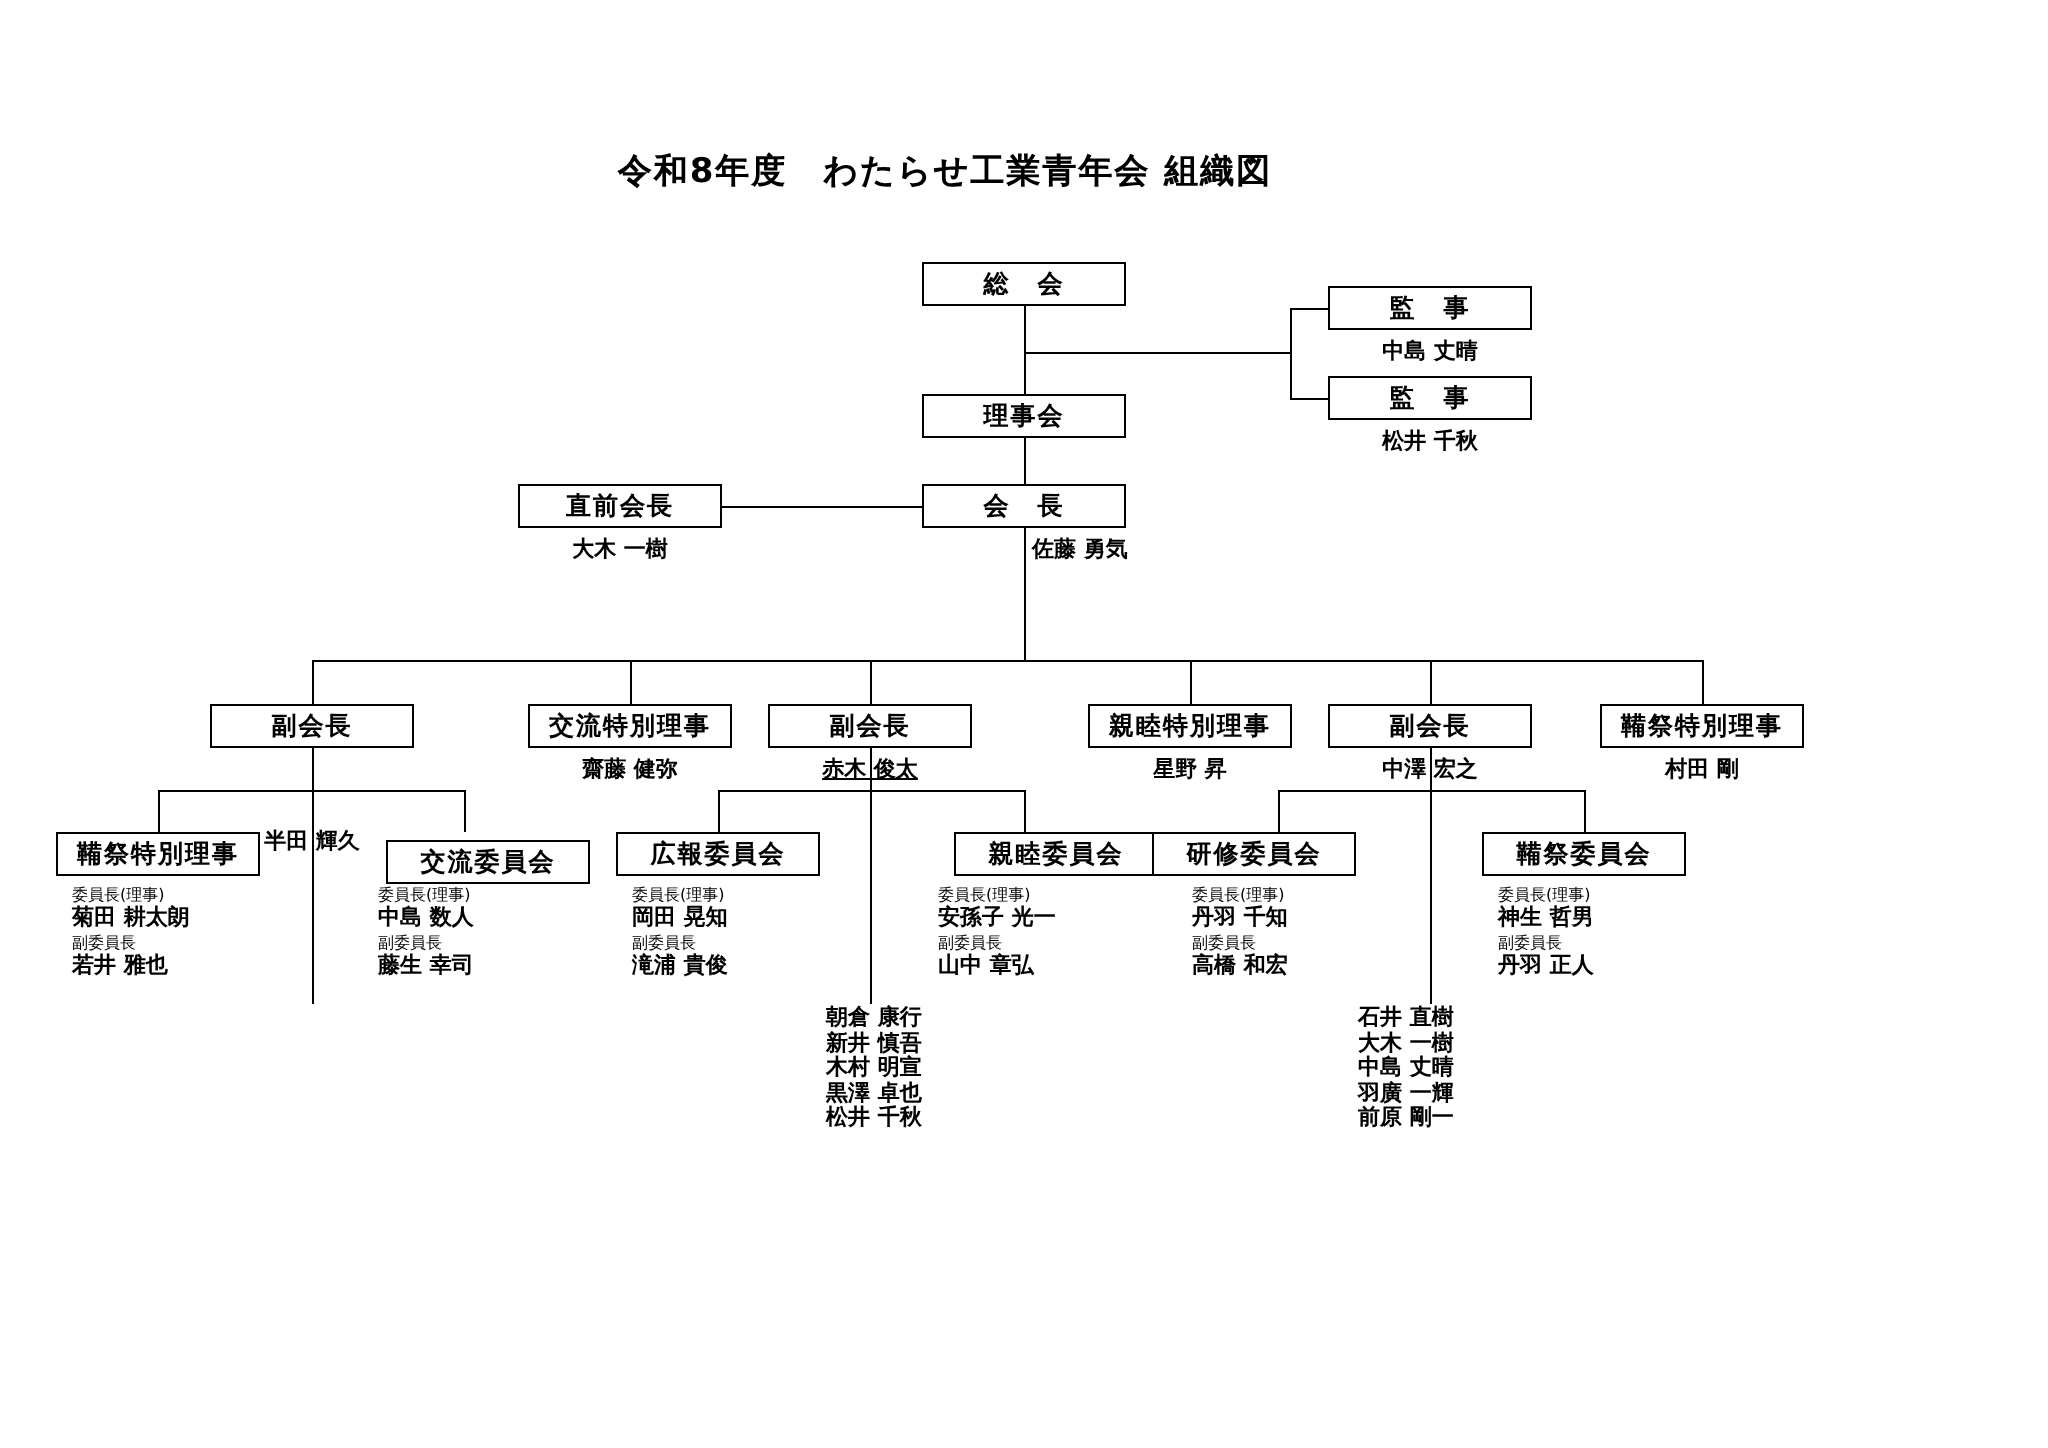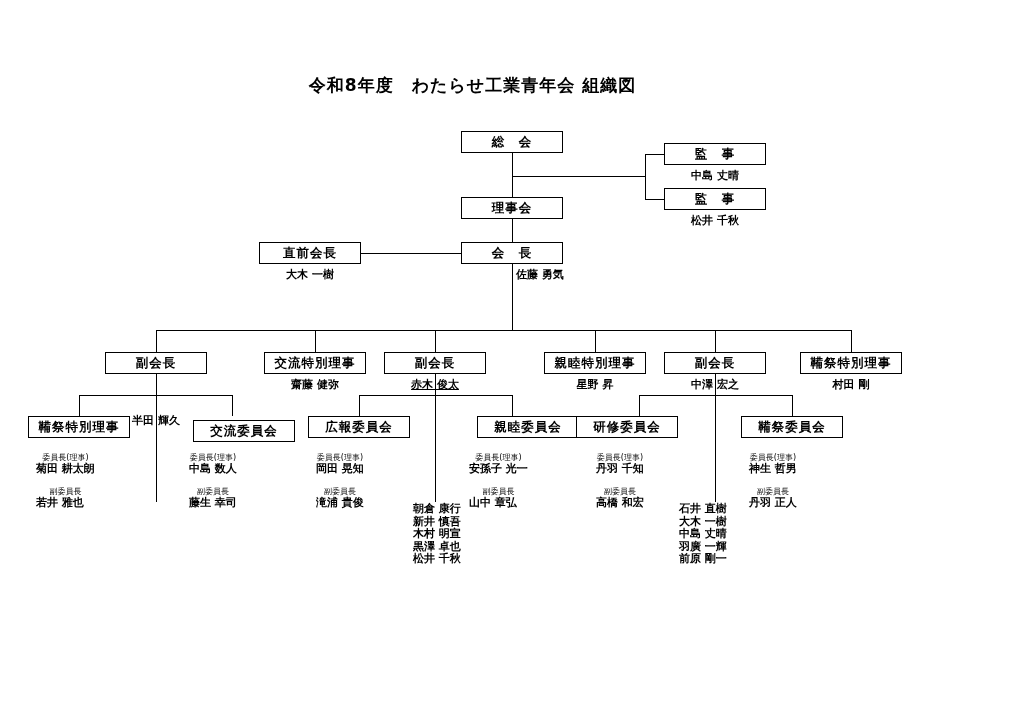--- a/index.html
+++ b/index.html
@@ -17,21 +17,21 @@
     border:1px solid #000; background:#fff;
     display:flex; align-items:center; justify-content:center;
     font-size:12.5px; font-weight:bold; letter-spacing:1px; white-space:nowrap;
   }
   .line { position:absolute; background:#000; }
   .name {
     position:absolute; font-size:11px; font-weight:bold; white-space:nowrap;
   }
   .center { width:102px; text-align:center; }
   .cdet { position:absolute; white-space:nowrap; }
-  .cdet .ct { font-size:8px; line-height:9px; margin-top:12px;text-align:center; }
+  .cdet .ct { font-size:8px; line-height:9px; margin-top:2px; }
   .cdet .cn { font-size:11px; font-weight:bold; line-height:13px; }
   .mlist { position:absolute; white-space:nowrap; }
   .mlist div { font-size:11px; font-weight:bold; line-height:12.5px; }
 </style>
 </head>
 <body>
 
 <div id="stage">
 
   <div class="title">令和8年度　わたらせ工業青年会 組織図</div>

